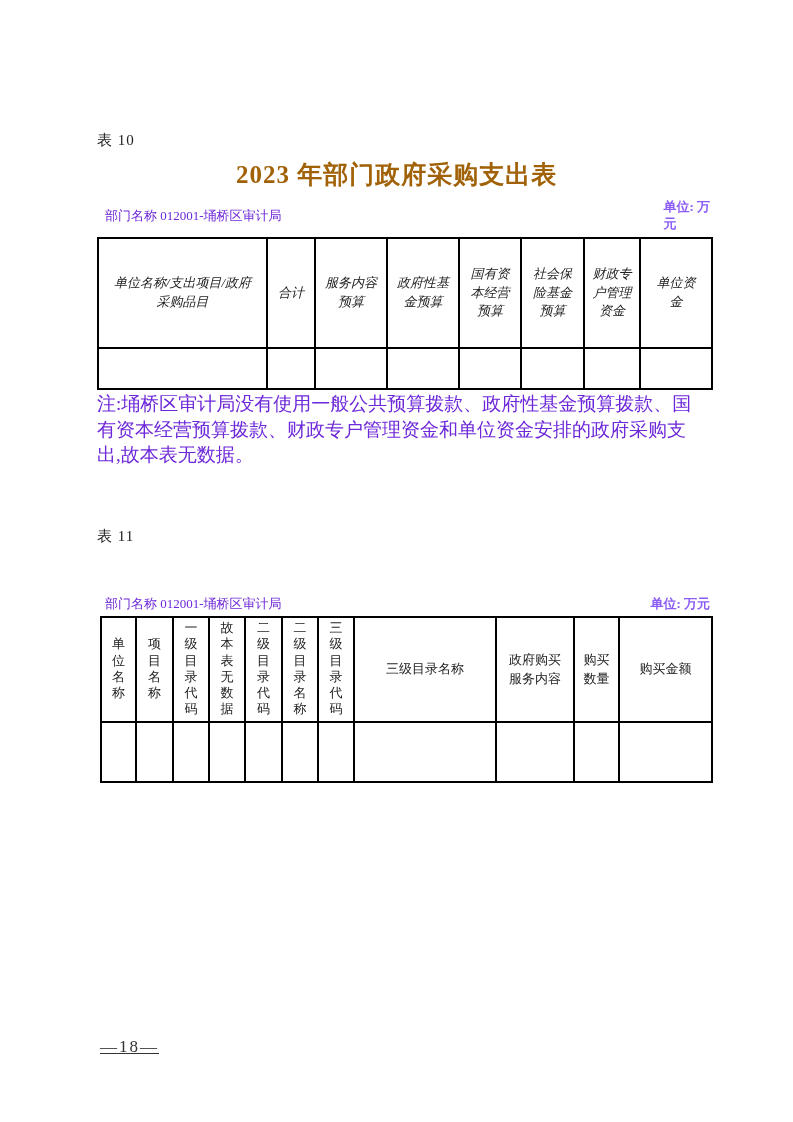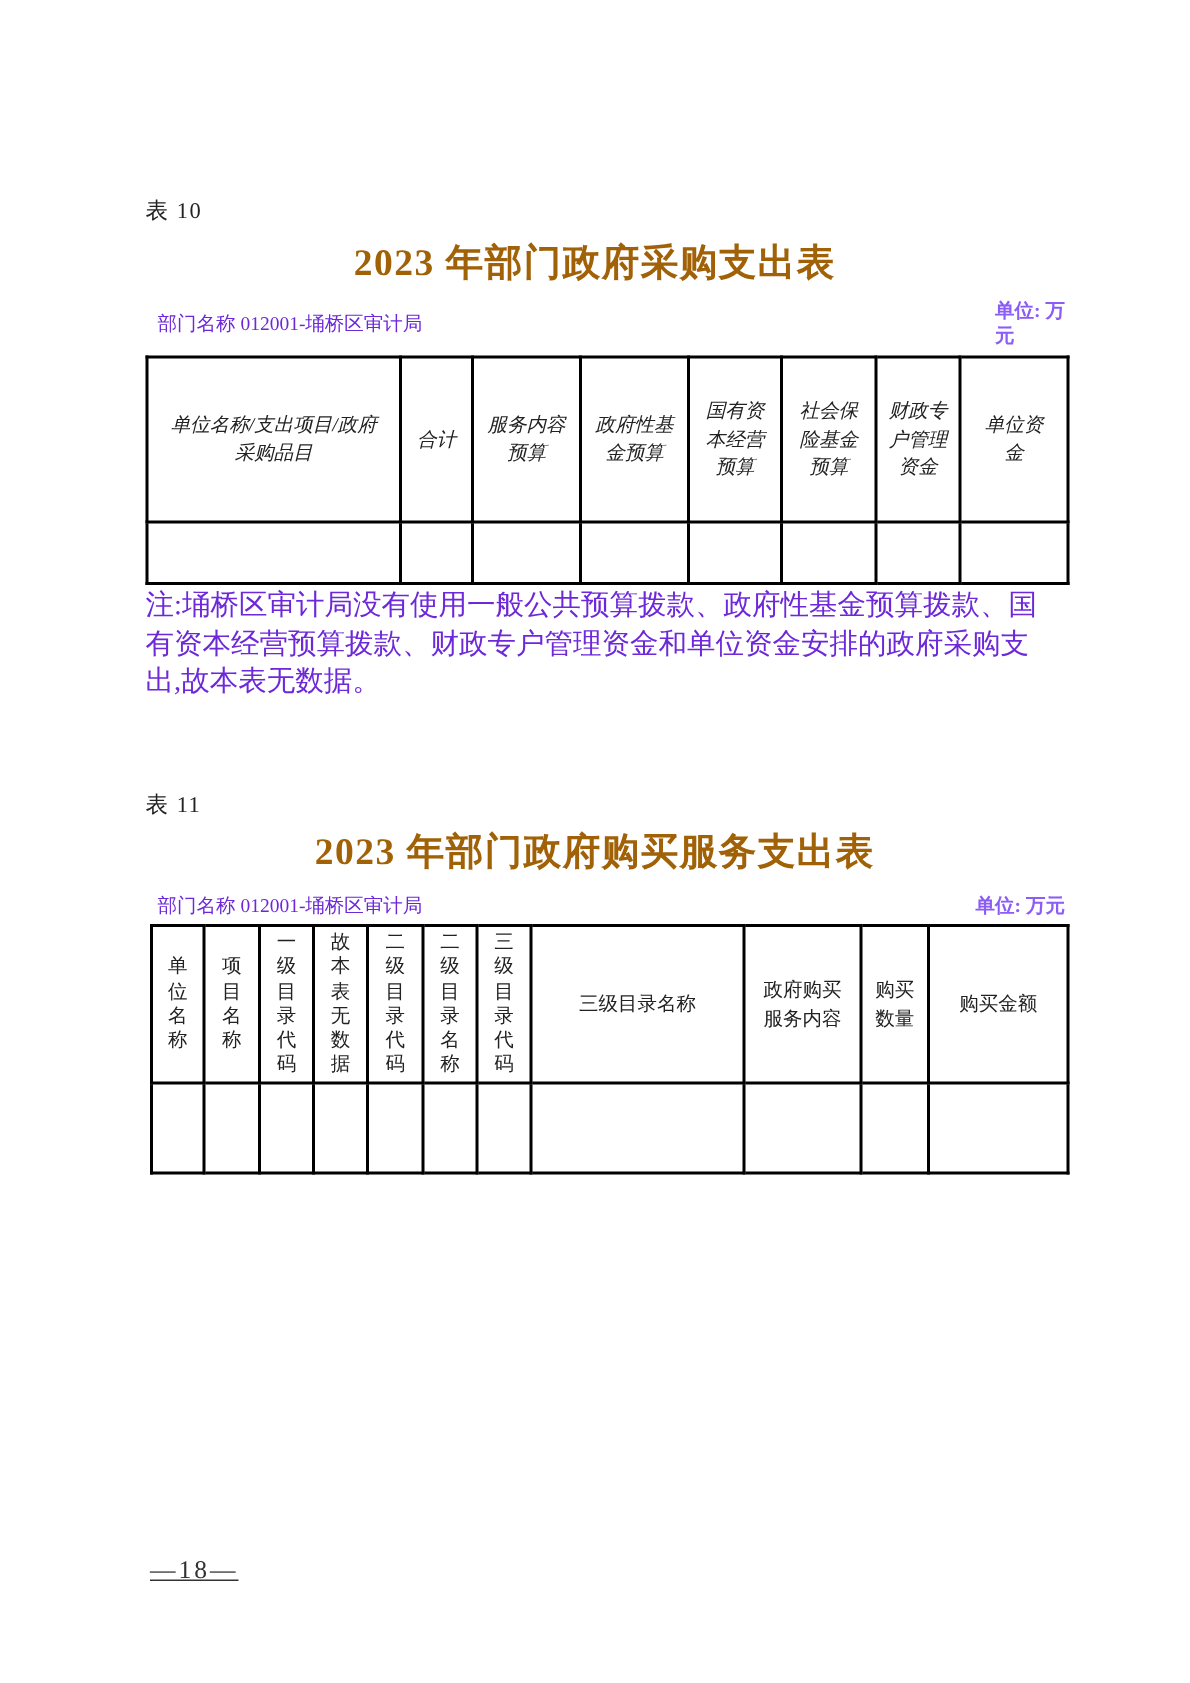--- a/index.html
+++ b/index.html
@@ -169,21 +169,20 @@
       </tr>
     </tbody>
   </table>
 
   <p class="note" style="top:391px">注:埇桥区审计局没有使用一般公共预算拨款、政府性基金预算拨款、国
 有资本经营预算拨款、财政专户管理资金和单位资金安排的政府采购支
 出,故本表无数据。</p>
 
   <div class="table-label" style="top:527px">表 11</div>
 
-  <h1 class="doc-title" style="top:551px">2023 年部门政府购买服务支出表</h1>
 
   <div class="dept-name" style="top:595px">部门名称 012001-埇桥区审计局</div>
 
   <div class="unit-label" style="top:595px">单位: 万元</div>
 
   <table class="grid" id="table11">
     <colgroup>
       <col style="width:35px">
         <col style="width:37px">
         <col style="width:36px">

